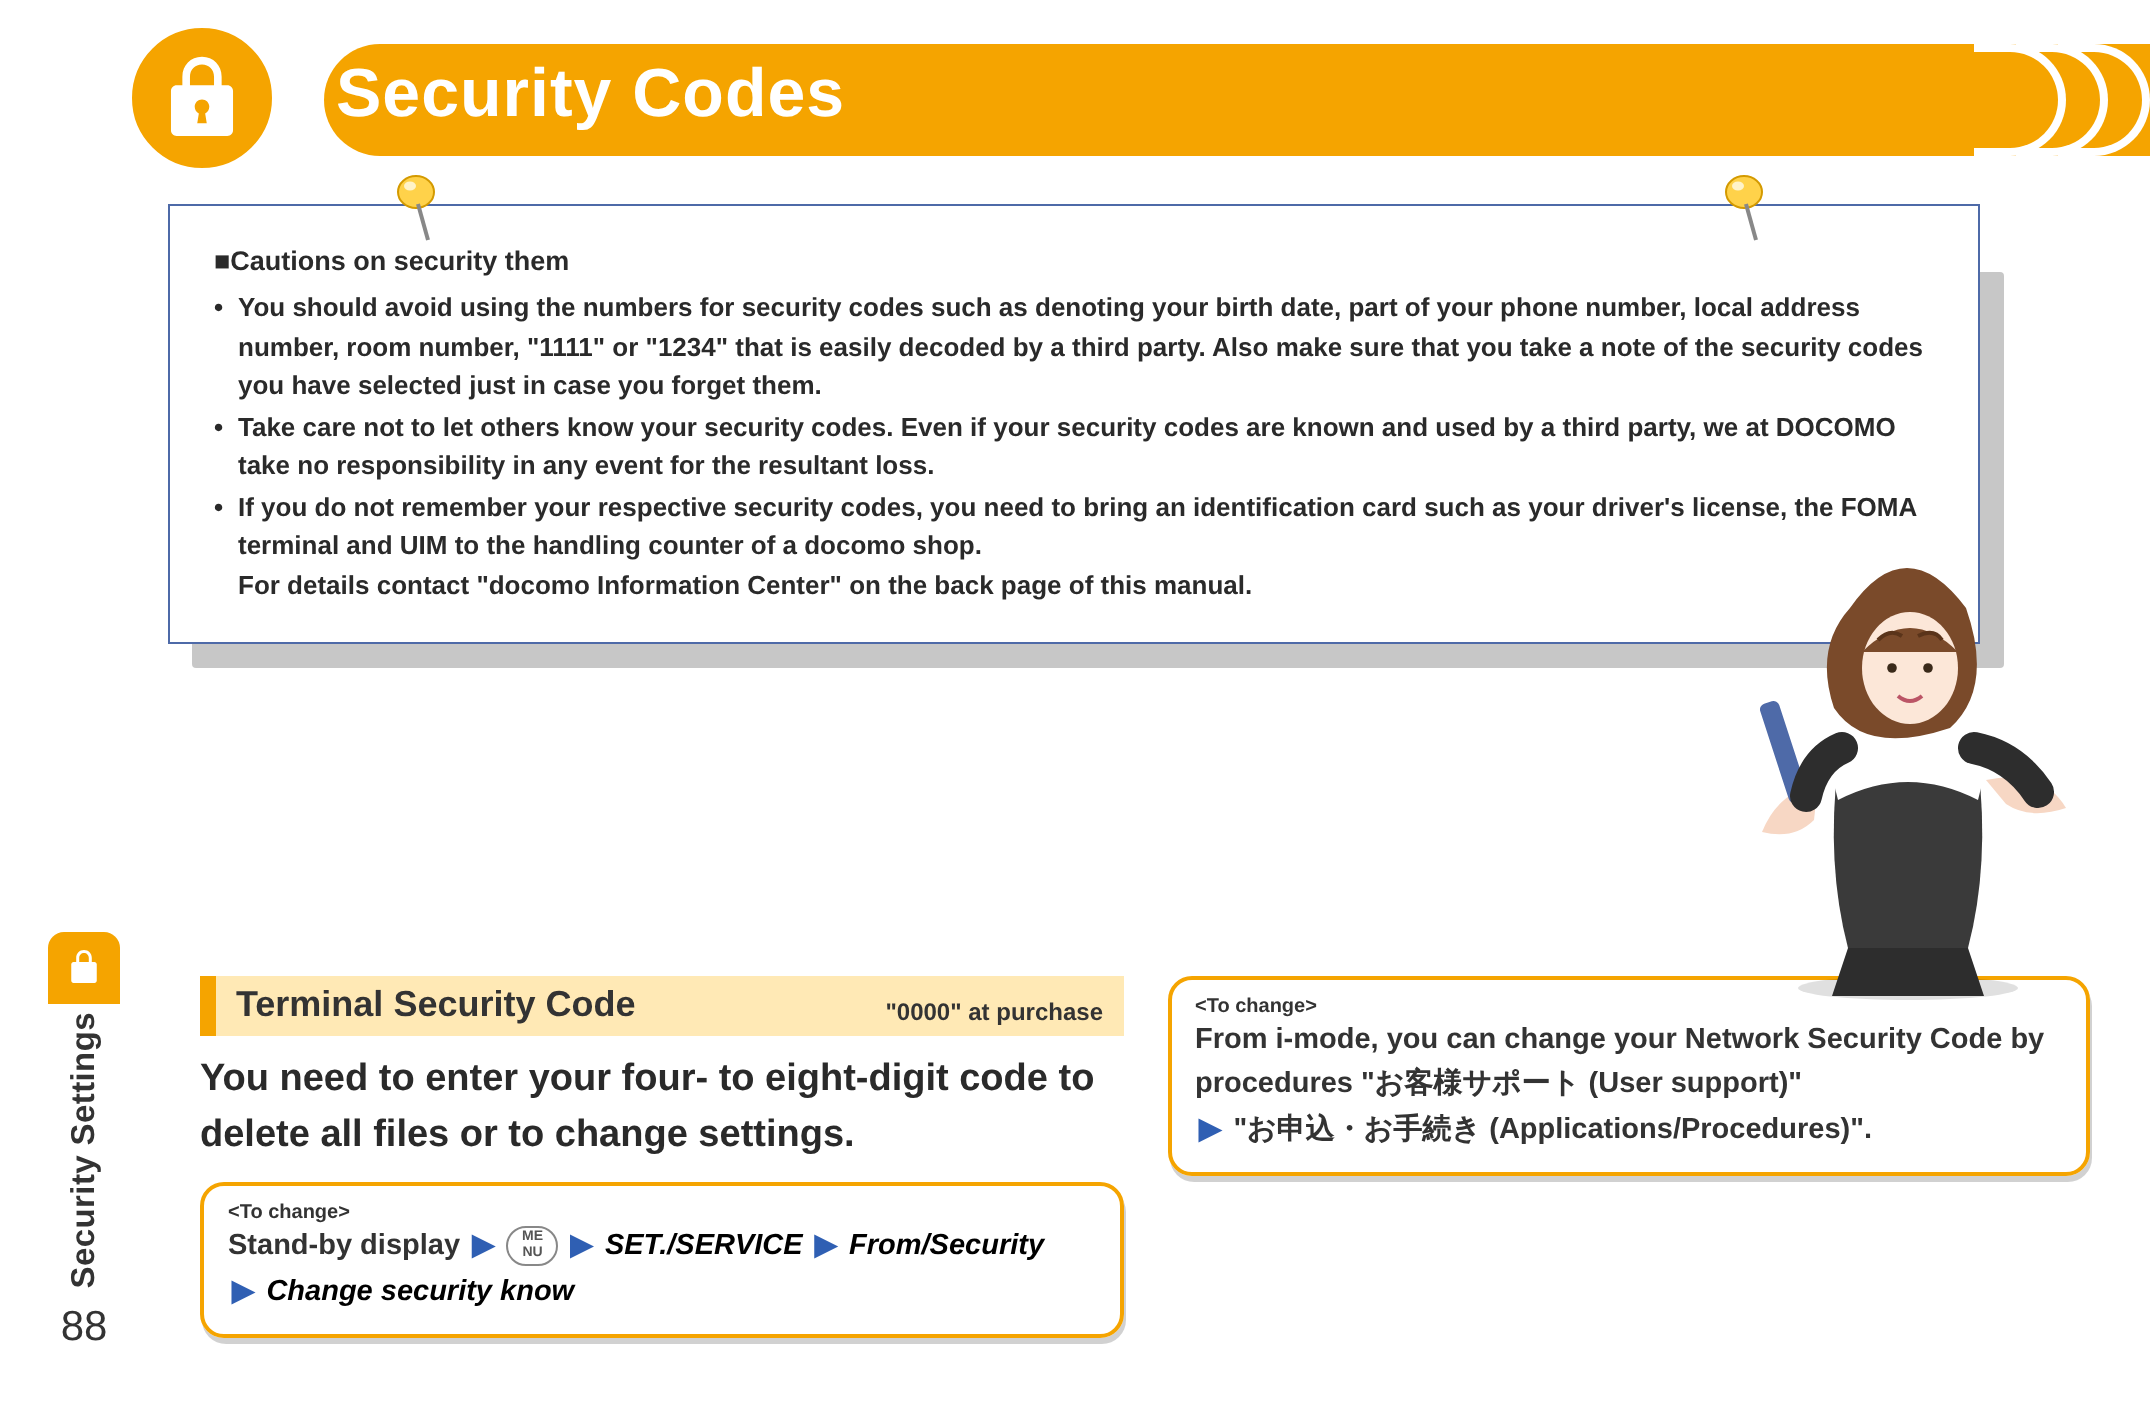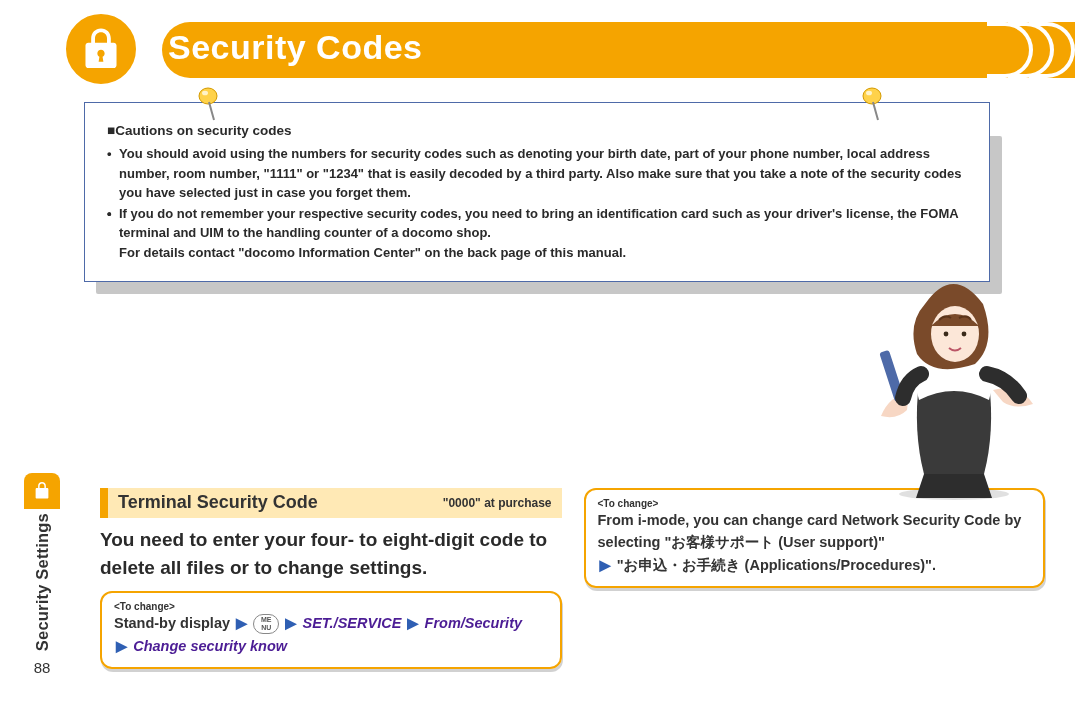--- a/index.html
+++ b/index.html
@@ -30,33 +30,33 @@
   .pin.right { left: 860px; top: 86px; }
 
   
   .character { position: absolute; right: 36px; top: 272px; width: 170px; height: 230px; z-index: 4; }
 
   
   .side-tab { position: absolute; left: 24px; bottom: 30px; width: 36px; display: flex; flex-direction: column; align-items: center; }
   .side-tab-badge { width: 36px; height: 36px; border-radius: 8px 8px 0 0; background: #f5a400; display: flex; align-items: center; justify-content: center; }
   .side-tab-badge svg { width: 18px; height: 20px; }
   .side-tab-text { writing-mode: vertical-rl; transform: rotate(180deg); font-size: 16.5px; font-weight: bold; color: #333; padding: 6px 0 4px 0; letter-spacing: .2px; }
-  .side-tab-num { font-size: 15px; color: #333; margin-top: 2px; }
+  .side-tab-num { font-size: 21px; color: #333; margin-top: 2px; }
 
   
   .columns { position: absolute; left: 100px; top: 488px; right: 30px; display: flex; gap: 22px; }
   .col { flex: 1; }
-  .sec-head { background: #ffe9b5; border-left: 8px solid #f5a400; padding: 4px 10px 5px 10px; display: flex; align-items: center; justify-content: space-between; margin-bottom: 8px; }
+  .sec-head { background: #ffe9b5; border-left: 8px solid #f5a400; padding: 4px 10px 5px 10px; display: flex; align-items: flex-end; justify-content: space-between; margin-bottom: 8px; }
   .sec-head .title { font-size: 18px; font-weight: bold; color: #333; }
   .sec-head .note { font-size: 12px; font-weight: bold; color: #333; }
   .lead { font-size: 19px; font-weight: bold; color: #2a2a2a; line-height: 1.45; margin-bottom: 10px; }
   .box { border: 2px solid #f5a400; border-radius: 12px; padding: 8px 12px 10px 12px; position: relative; box-shadow: 1px 3px 0 rgba(0,0,0,.18); }
   .box .label { font-size: 10px; font-weight: bold; color: #333; }
   .box .body { font-size: 14.5px; font-weight: bold; color: #333; line-height: 1.55; }
-  .blue { color: #4c1d95; font-style: italic; font-weight: bold; }
+  .blue { color: #000000; font-style: italic; font-weight: bold; }
   .arrow { color: #2f5fb3; font-weight: bold; display: inline-block; margin: 0 2px; }
   .menu-chip { display: inline-flex; align-items: center; justify-content: center; width: 26px; height: 20px; border: 1.5px solid #888; border-radius: 10px; background: #fff; font-size: 8px; line-height: 8px; color: #555; flex-direction: column; vertical-align: middle; font-style: normal; }
 </style>
 </head>
 <body>
 <div class="page">
 
   <div class="header-band">
     <div class="header-arcs">
       <div class="arc a1"></div>
@@ -78,24 +78,24 @@
   </svg>
   <svg class="pin right" viewBox="0 0 26 40">
     <ellipse cx="12" cy="10" rx="9" ry="8" fill="#ffd24a" stroke="#d49a00" stroke-width="1"></ellipse>
     <ellipse cx="9" cy="7" rx="3" ry="2.3" fill="#fff3c9"></ellipse>
     <path d="M13 16 L18 34" stroke="#888" stroke-width="2"></path>
   </svg>
 
   <div class="cautions-wrap">
     <div class="cautions-shadow"></div>
     <div class="cautions">
-      <h4>■Cautions on security codes</h4>
+      <h4>■Cautions on security them</h4>
       <ul>
         <li><span class="dot">•</span><span>You should avoid using the numbers for security codes such as denoting your birth date, part of your phone number, local address number, room number, "1111" or "1234" that is easily decoded by a third party. Also make sure that you take a note of the security codes you have selected just in case you forget them.</span></li>
-        <li><span class="dot">•</span></li>
+        <li><span class="dot">•</span><span>Take care not to let others know your security codes. Even if your security codes are known and used by a third party, we at DOCOMO take no responsibility in any event for the resultant loss.</span></li>
         <li><span class="dot">•</span><span style="white-space:pre-line;">If you do not remember your respective security codes, you need to bring an identification card such as your driver's license, the FOMA terminal and UIM to the handling counter of a docomo shop.
 For details contact "docomo Information Center" on the back page of this manual.</span></li>
       </ul>
     </div>
   </div>
 
   <svg class="character" viewBox="0 0 170 230">
     <ellipse cx="85" cy="222" rx="55" ry="6" fill="rgba(0,0,0,.12)"></ellipse>
     <path d="M55 202 h60 l8 24 h-76 z" fill="#2d2d2d"></path>
     <path d="M50 110 q-6 50 5 92 h60 q11 -42 5 -92 z" fill="#3a3a3a"></path>
@@ -147,21 +147,21 @@
           <span class="arrow">▶</span>
           <span class="blue">Change security know</span>
         </div>
       </div>
     </div>
 
     <div class="col">
       <div class="box">
         <div class="label">&lt;To change&gt;</div>
         <div class="body">
-          <span>From i-mode, you can change card Network Security Code by selecting "お客様サポート (User support)"</span><br>
+          <span>From i-mode, you can change your Network Security Code by procedures "お客様サポート (User support)"</span><br>
           <span class="arrow">▶</span>
           <span>"お申込・お手続き (Applications/Procedures)".</span>
         </div>
       </div>
     </div>
   </div>
 
 </div>
 
 </body></html>

